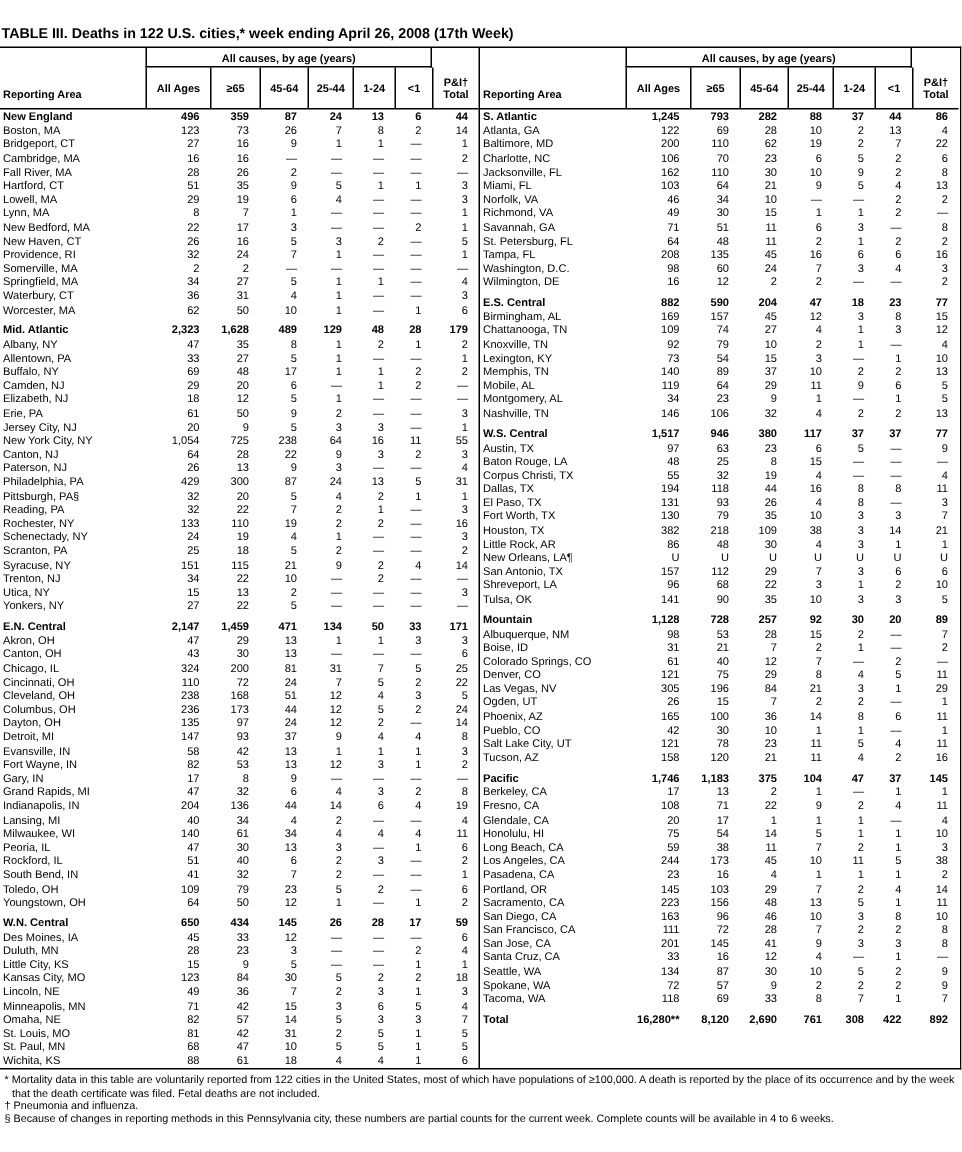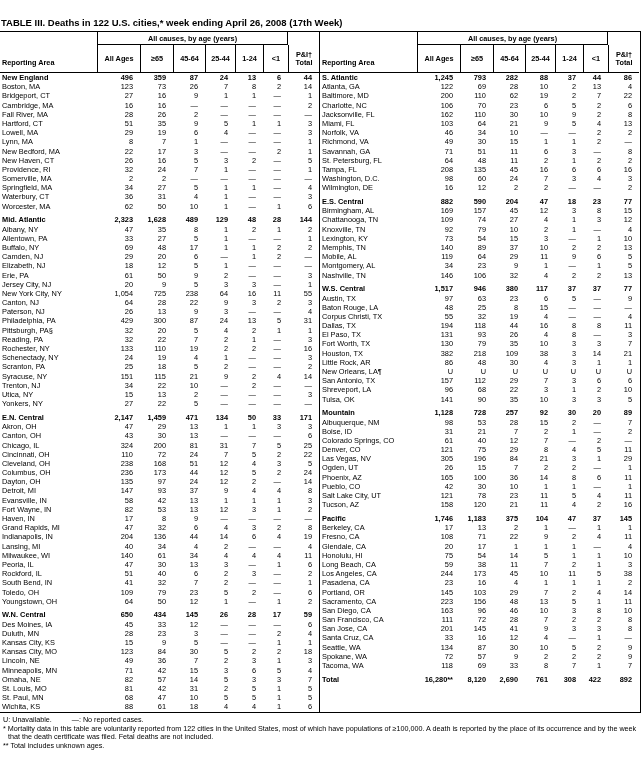--- a/index.html
+++ b/index.html
@@ -254,21 +254,21 @@
           </div>
           <div class="gap"></div>
           <div class="row bold">
             <span class="c name">Mid. Atlantic</span>
             <span class="c num">2,323</span>
             <span class="c num">1,628</span>
             <span class="c num">489</span>
             <span class="c num">129</span>
             <span class="c num">48</span>
             <span class="c num">28</span>
-            <span class="c num">144</span>
+            <span class="c num">179</span>
           </div>
           <div class="row">
             <span class="c name">Albany, NY</span>
             <span class="c num">47</span>
             <span class="c num">35</span>
             <span class="c num">8</span>
             <span class="c num">1</span>
             <span class="c num">2</span>
             <span class="c num">1</span>
             <span class="c num">2</span>
@@ -568,21 +568,21 @@
             <span class="c name">Fort Wayne, IN</span>
             <span class="c num">82</span>
             <span class="c num">53</span>
             <span class="c num">13</span>
             <span class="c num">12</span>
             <span class="c num">3</span>
             <span class="c num">1</span>
             <span class="c num">2</span>
           </div>
           <div class="row">
-            <span class="c name">Haven, IN</span>
+            <span class="c name">Gary, IN</span>
             <span class="c num">17</span>
             <span class="c num">8</span>
             <span class="c num">9</span>
             <span class="c num">—</span>
             <span class="c num">—</span>
             <span class="c num">—</span>
             <span class="c num">—</span>
           </div>
           <div class="row">
             <span class="c name">Grand Rapids, MI</span>
@@ -699,21 +699,21 @@
             <span class="c name">Duluth, MN</span>
             <span class="c num">28</span>
             <span class="c num">23</span>
             <span class="c num">3</span>
             <span class="c num">—</span>
             <span class="c num">—</span>
             <span class="c num">2</span>
             <span class="c num">4</span>
           </div>
           <div class="row">
-            <span class="c name">Kansas City, KS</span>
+            <span class="c name">Little City, KS</span>
             <span class="c num">15</span>
             <span class="c num">9</span>
             <span class="c num">5</span>
             <span class="c num">—</span>
             <span class="c num">—</span>
             <span class="c num">1</span>
             <span class="c num">1</span>
           </div>
           <div class="row">
             <span class="c name">Kansas City, MO</span>
@@ -1452,18 +1452,18 @@
             <span class="c num">308</span>
             <span class="c num">422</span>
             <span class="c num">892</span>
           </div>
         </div>
     </div>
 
   </div>
 
   <div class="foot">
-    <div class="fn">U: Unavailable.          —: No reported cases.</div>
     <div class="fn">* Mortality data in this table are voluntarily reported from 122 cities in the United States, most of which have populations of ≥100,000. A death is reported by the place of its occurrence and by the week that the death certificate was filed. Fetal deaths are not included.</div>
-    <div class="fn">** Total includes unknown ages.</div>
+    <div class="fn">† Pneumonia and influenza.</div>
+    <div class="fn">§ Because of changes in reporting methods in this Pennsylvania city, these numbers are partial counts for the current week. Complete counts will be available in 4 to 6 weeks.</div>
   </div>
 
 </div>
 
 </body></html>

